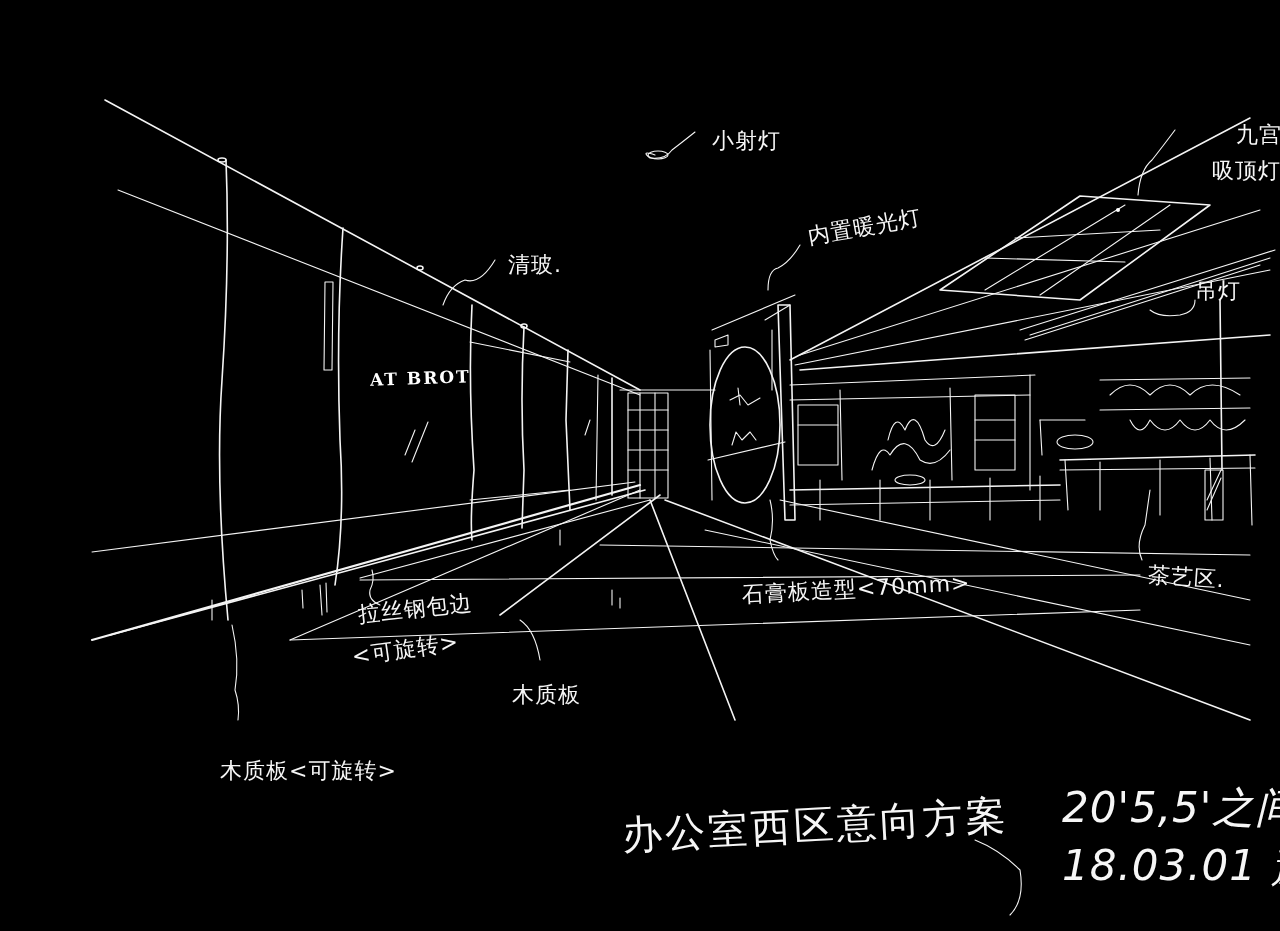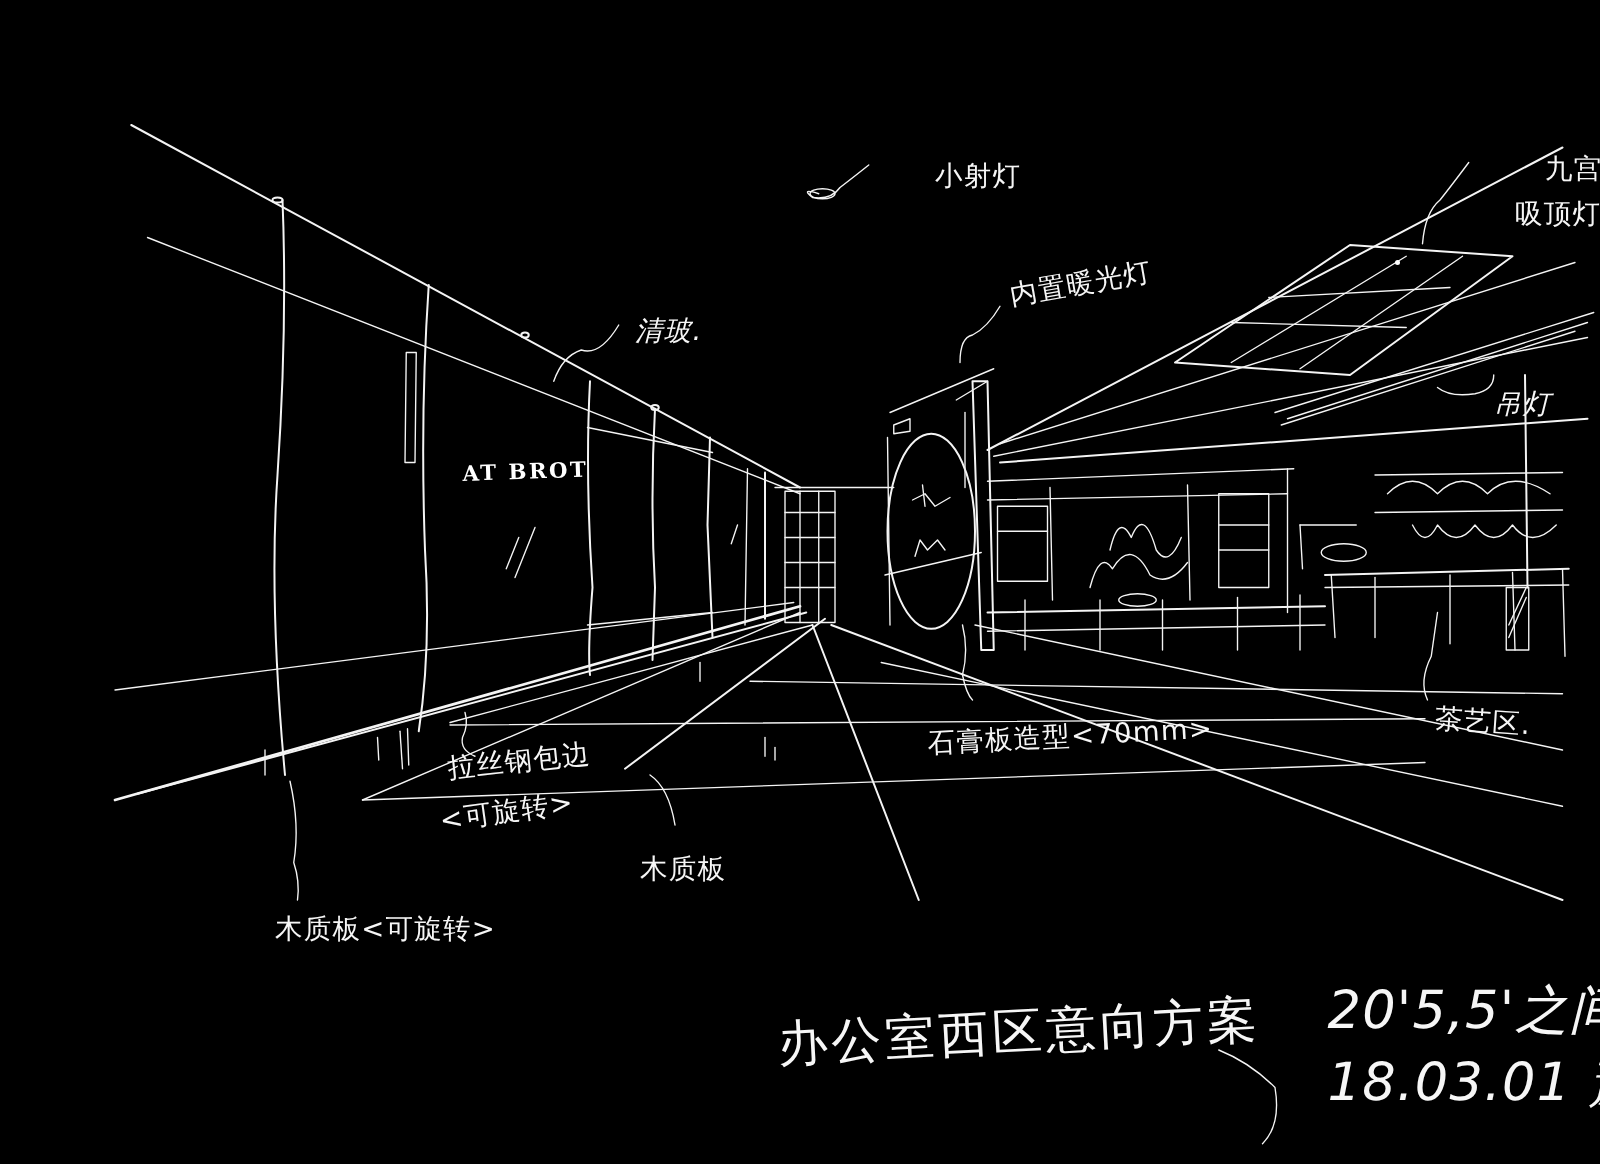--- a/index.html
+++ b/index.html
@@ -177,29 +177,29 @@
     <path d="M372 570 Q375 580 370 590 Q368 600 380 605" class="thin"></path>
     <path d="M520 620 Q535 630 540 660" class="thin"></path>
     <path d="M232 625 Q240 660 235 690 Q240 705 238 720" class="thin"></path>
     <path d="M770 500 Q775 520 770 540 Q773 555 778 560" class="thin"></path>
     <path d="M975 840 Q1000 850 1020 870 Q1025 900 1010 915" class="thin"></path>
   </g>
 </svg>
 
 <div class="sign-text" style="left:370px; top:368px;">AT BROT</div>
 
-<div class="note n-sm" style="left:748px; top:126px;">小射灯</div>
+<div class="note n-sm" style="left:712px; top:126px;">小射灯</div>
 <div class="note n-sm" style="left:1236px; top:120px;">九宫</div>
 <div class="note n-sm" style="left:1212px; top:156px;">吸顶灯</div>
 <div class="note n-sm" style="left:808px; top:222px; transform: rotate(-10deg);">内置暖光灯</div>
-<div class="note n-sm" style="left:508px; top:250px;font-style:italic;">清玻.</div>
-<div class="note n-sm" style="left:1195px; top:308px;font-style:italic;">吊灯</div>
+<div class="note n-sm" style="left:508px; top:250px;">清玻.</div>
+<div class="note n-sm" style="left:1195px; top:276px;">吊灯</div>
 <div class="note n-sm" style="left:1148px; top:560px; transform: rotate(4deg);">茶艺区.</div>
 <div class="note n-sm" style="left:742px; top:580px; transform: rotate(-3deg);">石膏板造型&lt;70mm&gt;</div>
 <div class="note n-sm" style="left:358px; top:600px; transform: rotate(-6deg);">拉丝钢包边</div>
 <div class="note n-sm" style="left:352px; top:642px; transform: rotate(-8deg);">&lt;可旋转&gt;</div>
 <div class="note n-sm" style="left:512px; top:680px;">木质板</div>
-<div class="note n-sm" style="left:220px; top:728px;">木质板&lt;可旋转&gt;</div>
+<div class="note n-sm" style="left:220px; top:756px;">木质板&lt;可旋转&gt;</div>
 
 <div class="note n-lg" style="left:622px; top:808px; transform: rotate(-3deg);">办公室西区意向方案</div>
 
 <div class="note n-sig" style="left:1062px; top:780px;">20'5,5'之间</div>
 <div class="note n-sig" style="left:1062px; top:838px;">18.03.01 萧</div>
 
 </body></html>

